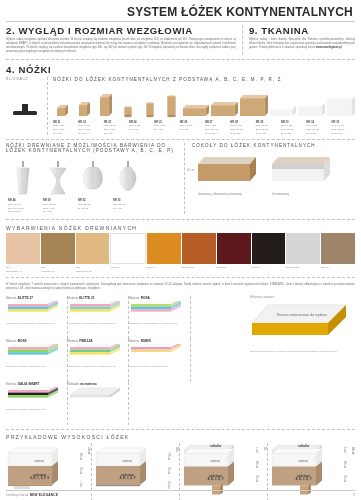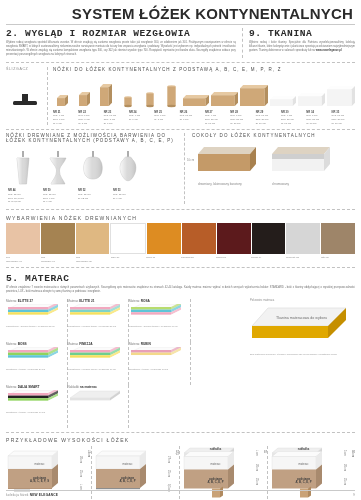--- a/index.html
+++ b/index.html
@@ -5,34 +5,33 @@
   * { box-sizing: border-box; margin:0; padding:0; }
   html,body { background:#fff; }
   body {
     width:361px; height:500px; position:relative; overflow:hidden;
     font-family:"Liberation Sans", sans-serif; color:#3a3a3a;
   }
   .page { width:361px; height:500px; position:relative; padding:0 6px; }
 
   
   .main-title {
-    text-align:right; font-size:15px; font-weight:bold; letter-spacing:.2px;
+    text-align:right; font-size:12px; font-weight:bold; letter-spacing:.2px;
     color:#2b2b2b; padding:6px 2px 3px 0; line-height:1;
   }
   .rule { border-top:1px solid #c9c9c9; }
   .rule-dash { border-top:1px dashed #c2c2c2; }
 
   
   .cols2 { display:flex; gap:0; padding-top:3px; }
   .col-l { width:240px; padding-right:6px; }
   .col-r { width:115px; padding-left:6px; border-left:1px dashed #c2c2c2; }
   .sec-h {
     font-size:9.6px; font-weight:bold; letter-spacing:.6px; color:#2b2b2b;
     margin-bottom:2px;
-    font-family:Liberation Mono, monospace;
   }
   .body-txt {
     font-size:2.55px; line-height:1.62; color:#6e6e6e; text-align:justify;
     letter-spacing:.02px;
   }
   .body-txt b { color:#3d3d3d; }
 
   
   .sec4 { margin-top:4px; }
   .sub-h {
@@ -130,20 +129,21 @@
     </div>
     <div class="col-r">
       <div class="sec-h">9. TKANINA</div>
       <div class="body-txt"><span>Wybierz rodzaj i kolor tkaniny. Specjalnie dla Państwa wyselekcjonowaliśmy kolekcję kilkuset tkanin, które kolorystycznie i jakościowo sprostają oczekiwaniom najwybredniejszym gustom. Tkaniny dobierzesz w salonach sprzedaży lub na </span><b>www.nowelegance.pl</b></div>
     </div>
   </div>
 
   <div class="rule-dash" style="margin-top:4px"></div>
 
   <div class="sec4">
+    <div class="sec-h">4. NÓŻKI</div>
 
     <div class="legs-wrap">
       <div class="slide-col">
         <div class="slide-lbl">ŚLIZGACZ</div>
         <div class="slide-img">
           <svg width="26" height="13" viewBox="0 0 26 13">
             <rect x="10" y="0" width="6" height="7" fill="#2a2a2a"></rect>
             <rect x="1" y="7" width="24" height="4" rx="1.5" fill="#2a2a2a"></rect>
           </svg>
         </div>
@@ -467,21 +467,20 @@
         </div>
         <div class="sw-lbl">
           <div>latte 58</div>
         </div>
       </div>
   </div>
 
   <div class="rule-dash" style="margin-top:4px"></div>
 
   <div class="sec5">
-    <div class="sec-h">5. MATERAC</div>
     <div class="body-txt">W ofercie znajdziesz 7 wzorów materaców o różnych parametrach użytkowych. Szczegółowy opis materaców znajdziesz na stronach 42-44 katalogu. Każdy materac możesz wybrać w dwóch wersjach wykończenia boków: STANDARD - boki z tkaniny oddychającej o wysokiej przepuszczalności powietrza, LUX - boki materaca obszyte tą samą tkaniną co podstawa i wezgłowie.</div>
 
     <div class="mat-grid-wrap">
       <div class="mat-grid" id="mat-grid">
           <div class="mat-cell">
             <div class="mat-t"><span>Materac </span><b>ELITTE 27</b></div>
             <div class="mat-img">
               <svg width="54" height="20" viewBox="0 0 54 20">
                 <polygon points="12,0 52,0 42,5 2,5" fill="#fbfbfb" stroke="#e5e5e5" stroke-width="0.4"></polygon>
                 <rect x="2" y="3" width="40" height="2.6" fill="#f2a8bf"></rect>

